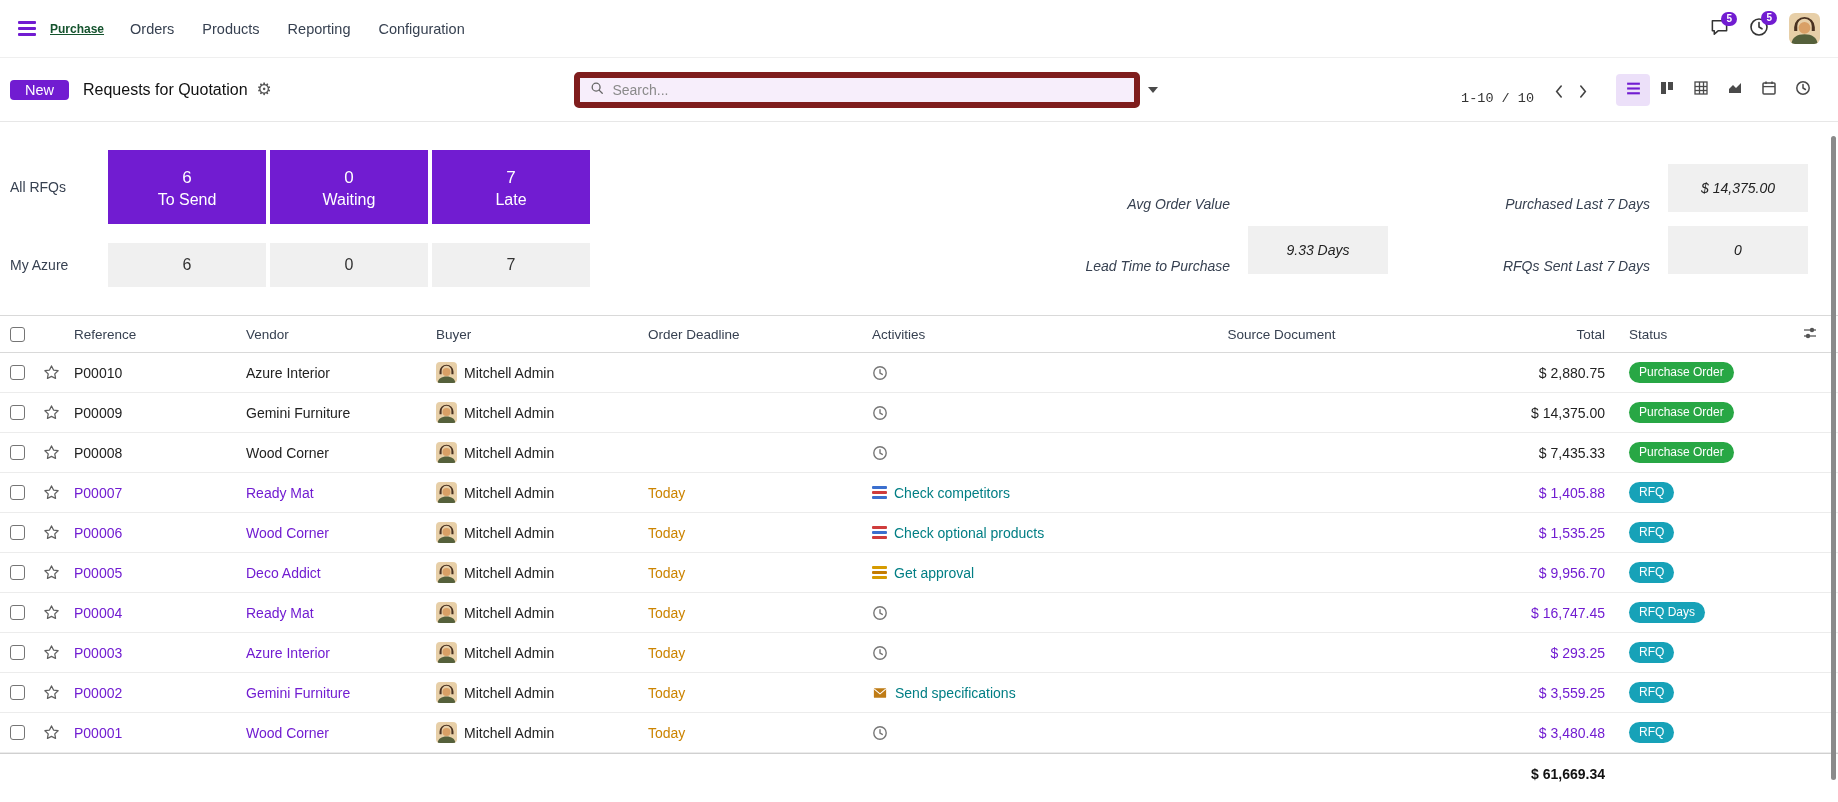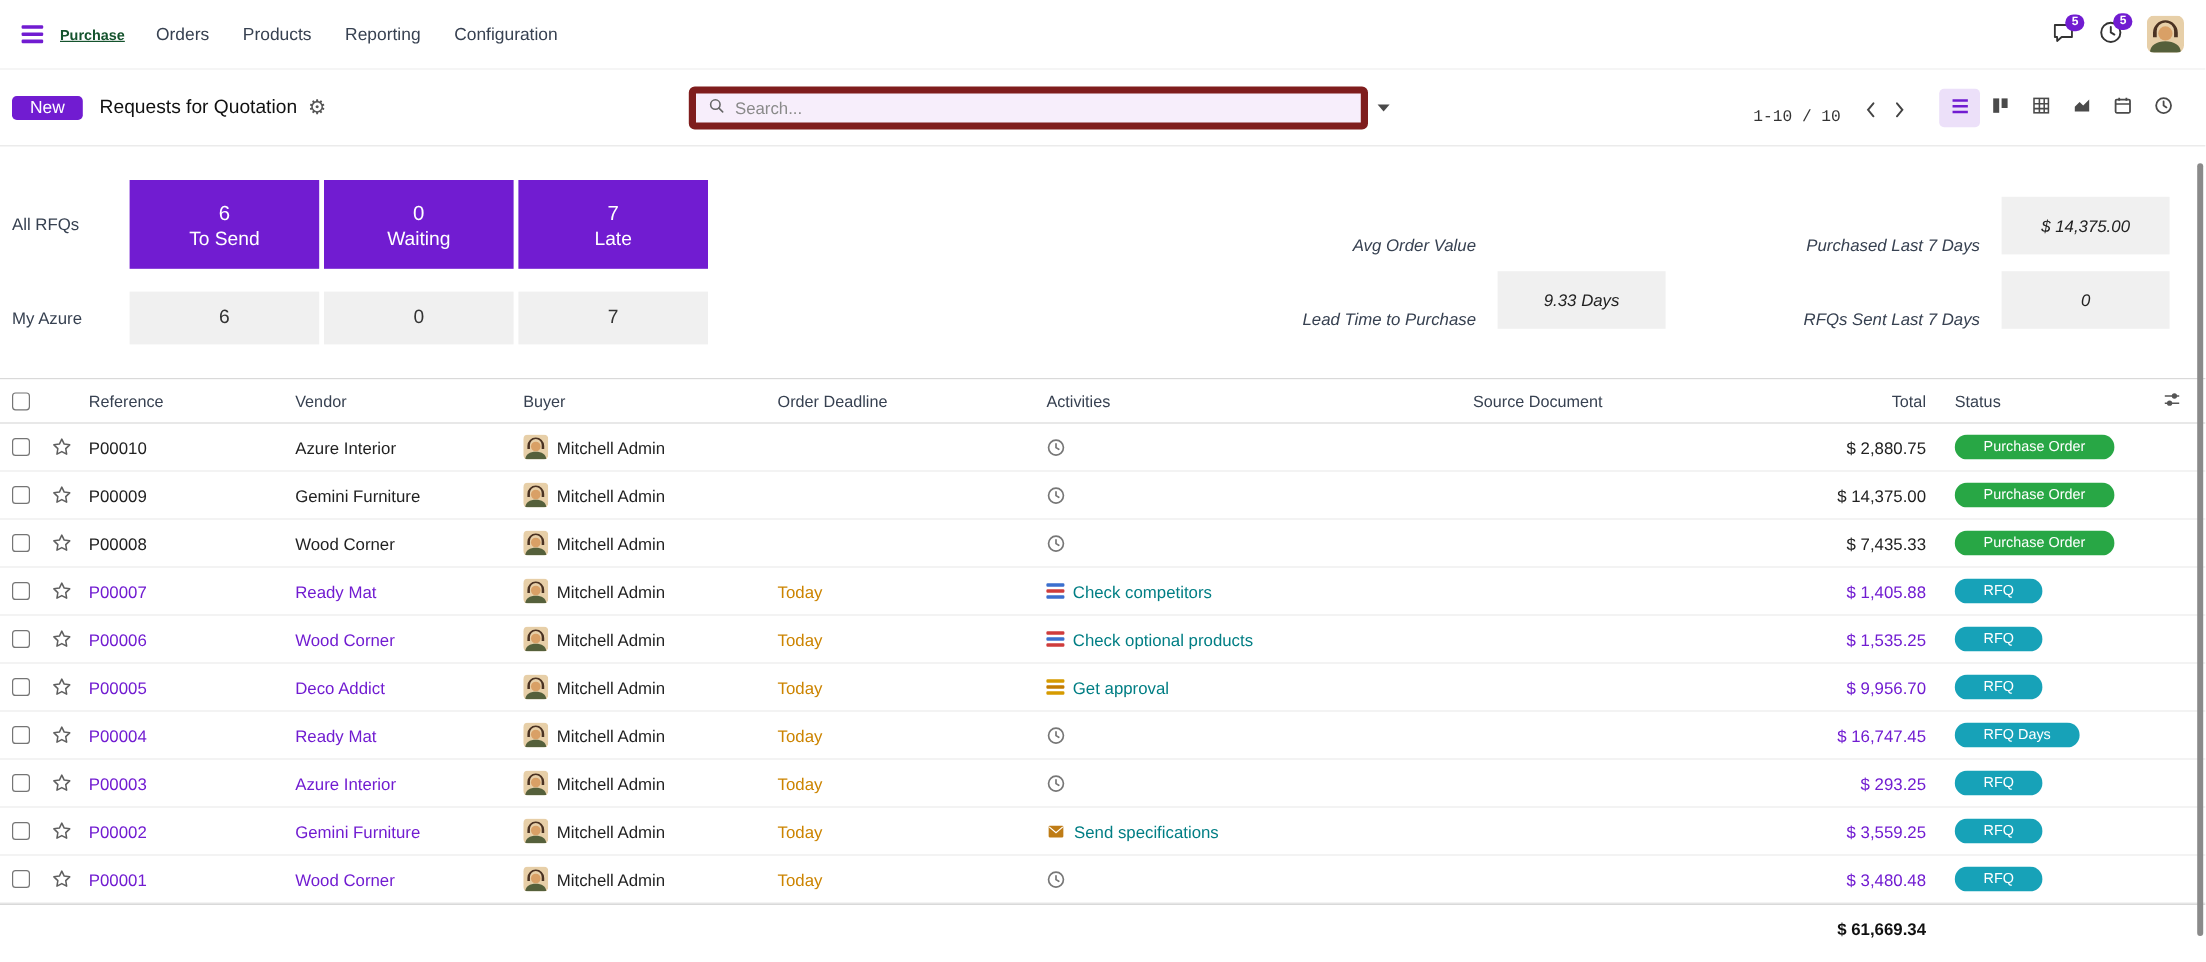--- a/index.html
+++ b/index.html
@@ -82,21 +82,21 @@
   .avatar-sm{width:21px;height:21px;border-radius:4px;overflow:hidden;flex:0 0 auto;}
   .avatar-sm svg{display:block;width:100%;height:100%;}
   .trow.rfq .col-ref,.trow.rfq .col-vendor,.trow.rfq .col-total{color:var(--link);}
   .trow .col-deadline{color:var(--today);}
   .act-label{color:var(--activity);font-size:14px;}
   .act-icon{display:none;align-items:center;}
   .trow[data-acticon="clock"] .icon-clock{display:inline-flex;}
   .trow[data-acticon="bars"] .icon-bars{display:inline-flex;flex-direction:column;gap:2px;width:15px;}
   .trow[data-acticon="envelope"] .icon-envelope{display:inline-flex;}
   .icon-bars i{display:block;height:3px;width:100%;border-radius:1px;background:#888;}
-  .badge-status{display:inline-block;color:#fff;font-size:12px;font-weight:500;border-radius:11px;padding:3px 24px;line-height:1.2;}
+  .badge-status{display:inline-block;color:#fff;font-size:12px;font-weight:500;border-radius:11px;padding:3px 10px;line-height:1.2;}
   .badge-status.st-success{background:var(--badge-success);}
   .badge-status.st-info{background:var(--badge-info);}
   .badge-status:empty{display:none;}
   .tfoot{display:flex;align-items:center;height:40px;border-top:1px solid #d0d0d0;}
   .foot-spacer{flex:1;}
   .foot-total{font-weight:700;color:#111;font-size:14px;}
   
   .scrollbar{position:absolute;right:2px;top:136px;width:5px;height:644px;background:#8a8a8a;border-radius:3px;cursor:pointer;}
 </style>
 </head>

